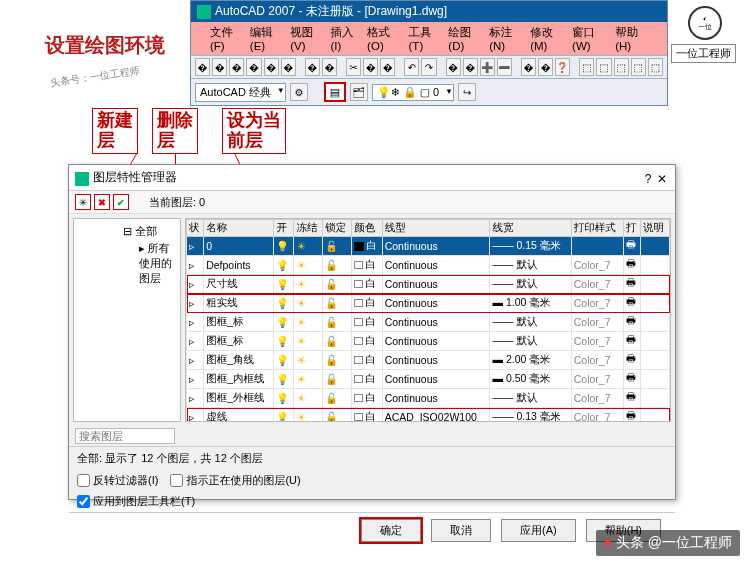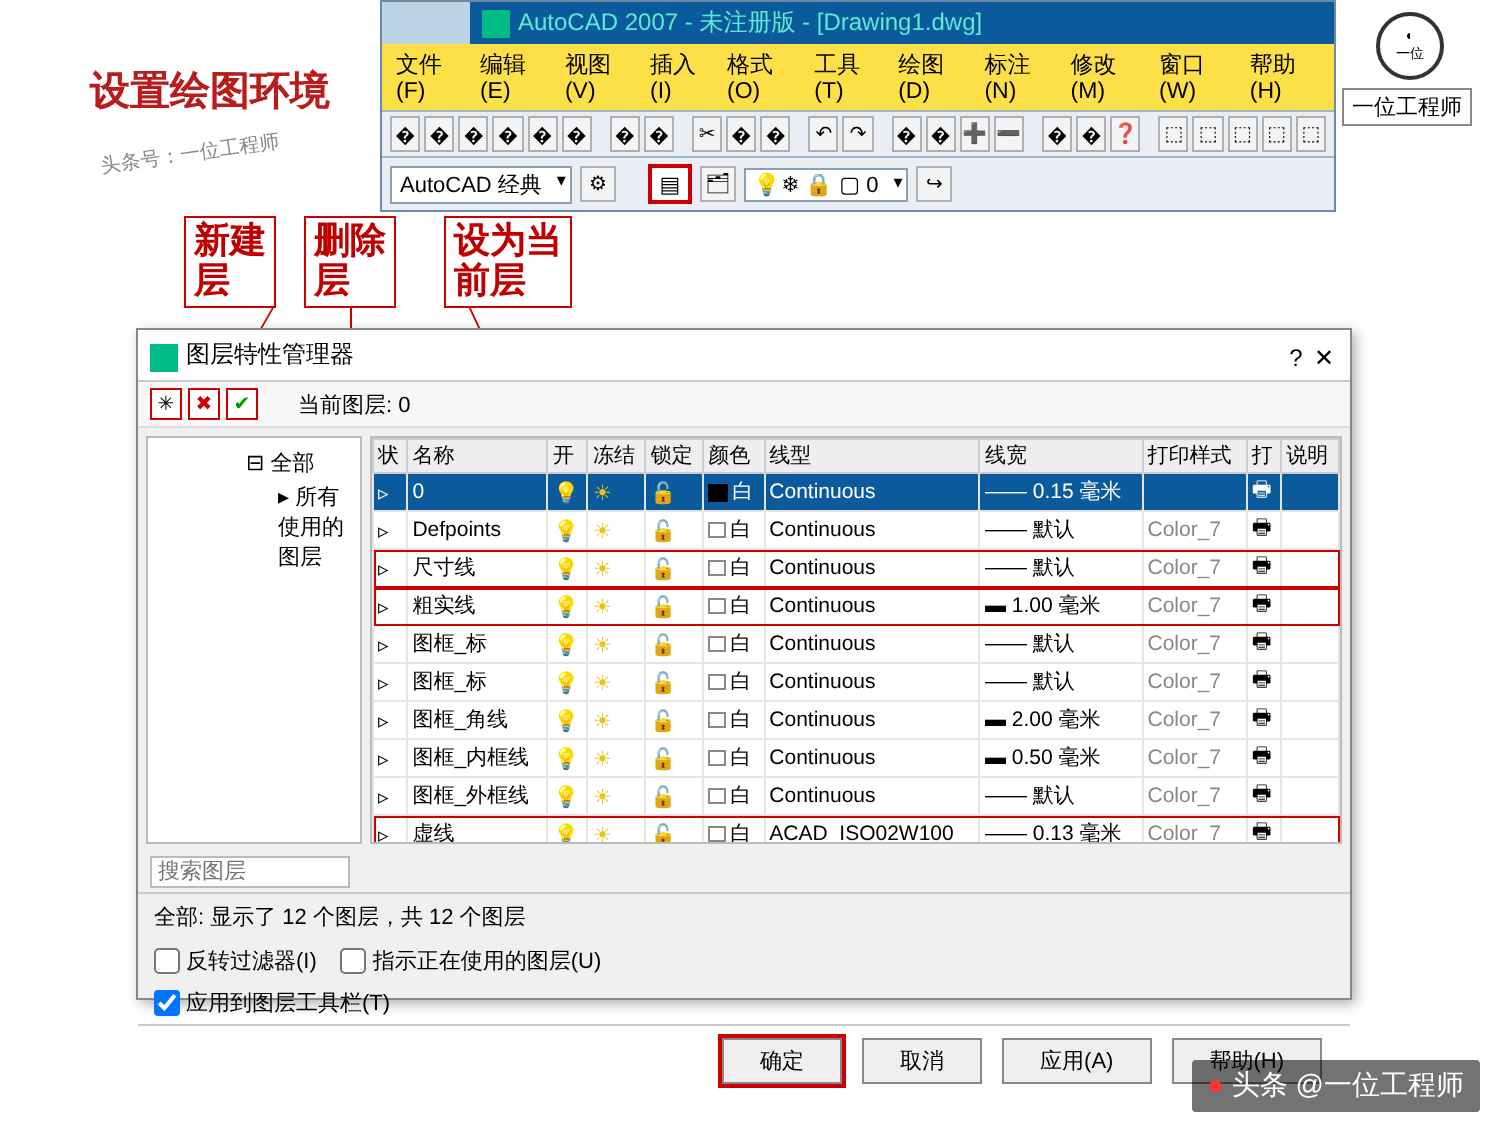--- a/index.html
+++ b/index.html
@@ -1,21 +1,21 @@
 <!DOCTYPE html>
 <html><head>
 <meta charset="utf-8">
 <style>
   * { box-sizing: border-box; margin: 0; padding: 0; }
   body { font-family: "Microsoft YaHei", SimSun, sans-serif; font-size: 11px; width: 750px; height: 562px; background: #fff; position: relative; overflow: hidden; }
   .slide-title { position: absolute; left: 45px; top: 32px; font-size: 20px; color: #b91c1c; font-weight: bold; }
   .slide-sub { position: absolute; left: 50px; top: 70px; font-size: 10px; color: #888; transform: rotate(-8deg); }
   .acad-bar { position: absolute; left: 190px; top: 0; width: 478px; background: #bcd4e6; border: 1px solid #6b8aa7; }
-  .acad-title { background: #0a5a9c; color: #5eead4; padding: 2px 6px; font-size: 12px; display: flex; align-items: center; gap: 4px; margin-left: 44px; }
-  .acad-menu { display: flex; gap: 2px; padding: 2px 4px; font-size: 11.5px; background: #fde047; }
+  .acad-title { background: #0a5a9c; color: #ffffff; padding: 2px 6px; font-size: 12px; display: flex; align-items: center; gap: 4px; }
+  .acad-menu { display: flex; gap: 2px; padding: 2px 16px; font-size: 11.5px; background: #fca5a5; }
   .acad-menu span { padding: 1px 3px; }
   .acad-tool { display: flex; gap: 2px; padding: 2px 4px; background: #e8eef4; border-top: 1px solid #9fb4c6; }
   .tbtn { width: 18px; height: 18px; background: #f4f4f4; border: 1px solid #b0b0b0; display: flex; align-items: center; justify-content: center; font-size: 10px; }
   .acad-row2 { display: flex; gap: 4px; padding: 3px 4px; background: #e8eef4; border-top: 1px solid #9fb4c6; align-items: center; }
   .combo { background: #fff; border: 1px solid #8aa0b4; padding: 1px 14px 1px 4px; font-size: 11px; position: relative; }
   .combo::after { content: "▾"; position: absolute; right: 2px; top: 1px; font-size: 9px; }
   .hlbtn { width: 22px; height: 20px; background: #fff; border: 2px solid #c00; display: flex; align-items: center; justify-content: center; }
   .logo-circle { position: absolute; right: 28px; top: 6px; width: 34px; height: 34px; border: 2px solid #333; border-radius: 50%; display: flex; flex-direction: column; align-items: center; justify-content: center; font-size: 7px; }
   .logo-lbl { position: absolute; right: 14px; top: 44px; font-size: 11px; border: 1px solid #888; padding: 1px 4px; }
   .callouts { position: absolute; left: 92px; top: 108px; display: flex; align-items: flex-start; }

